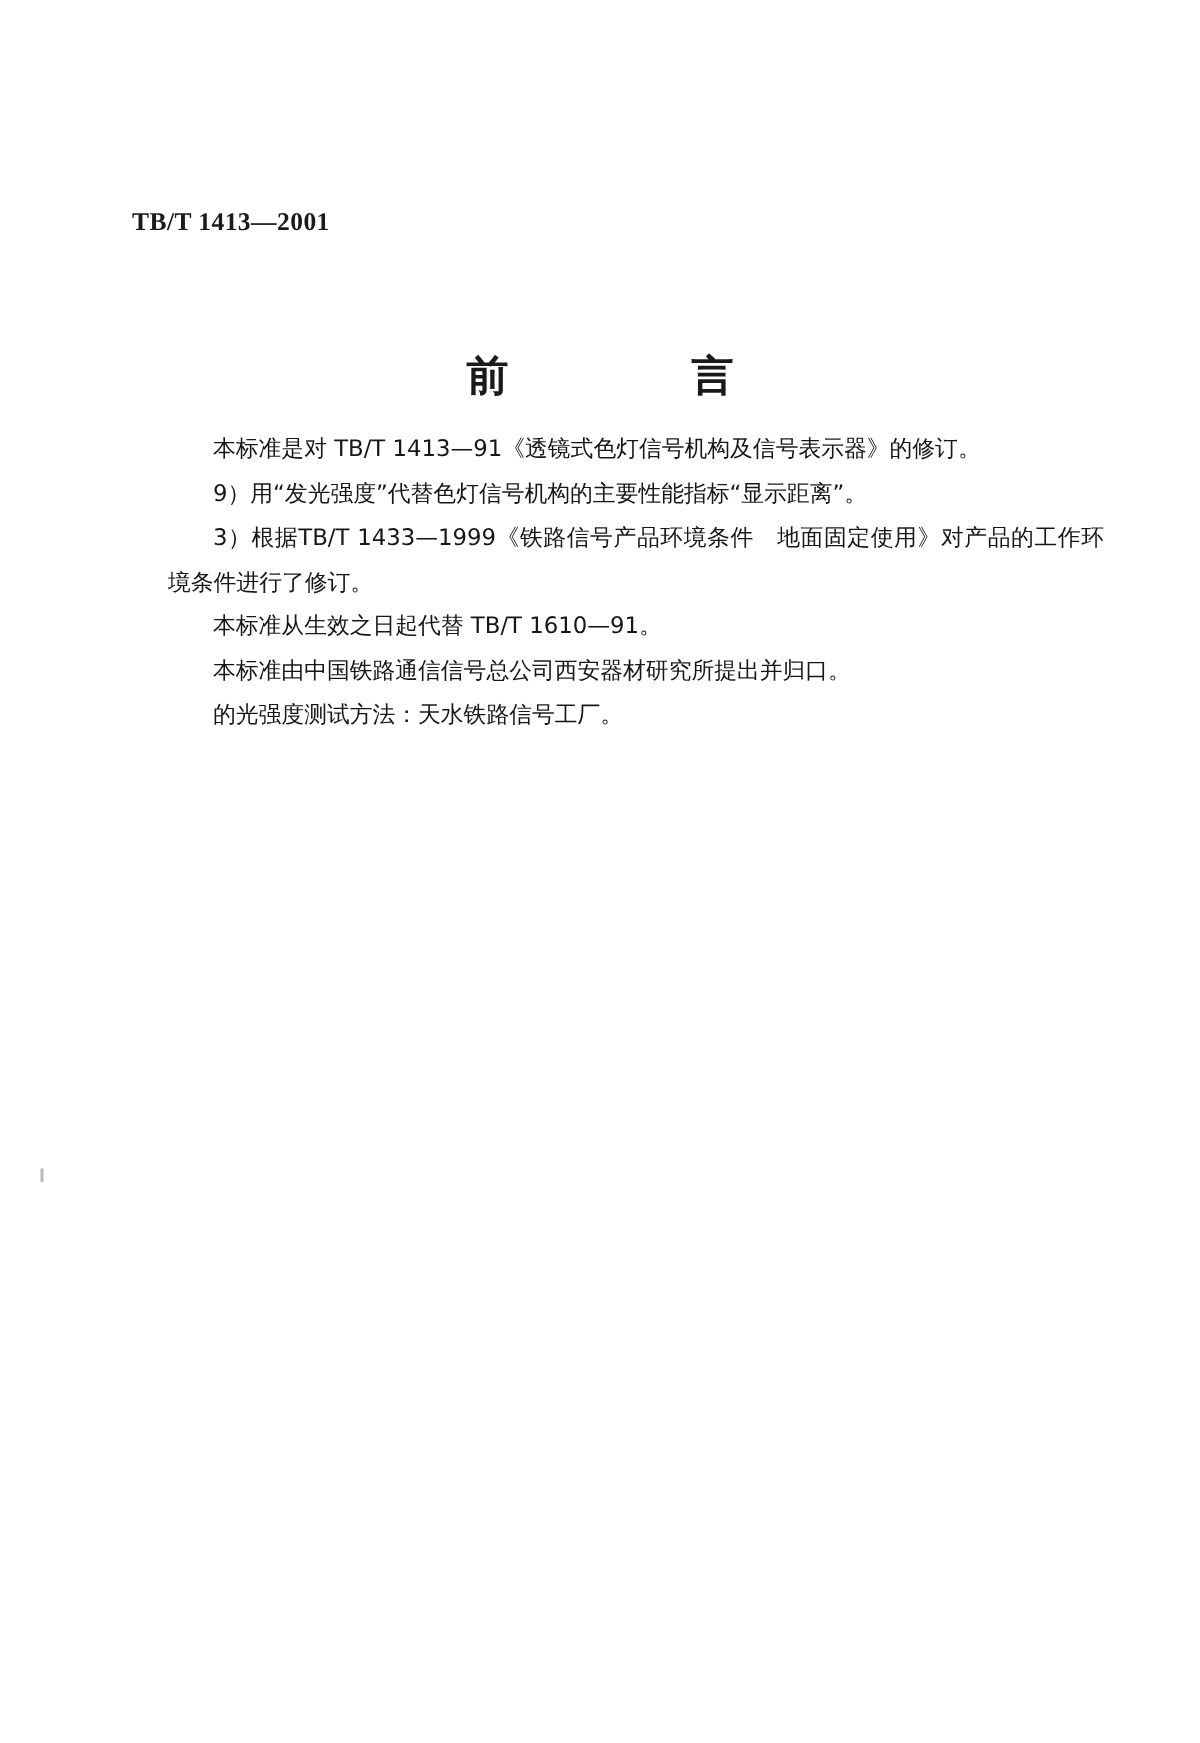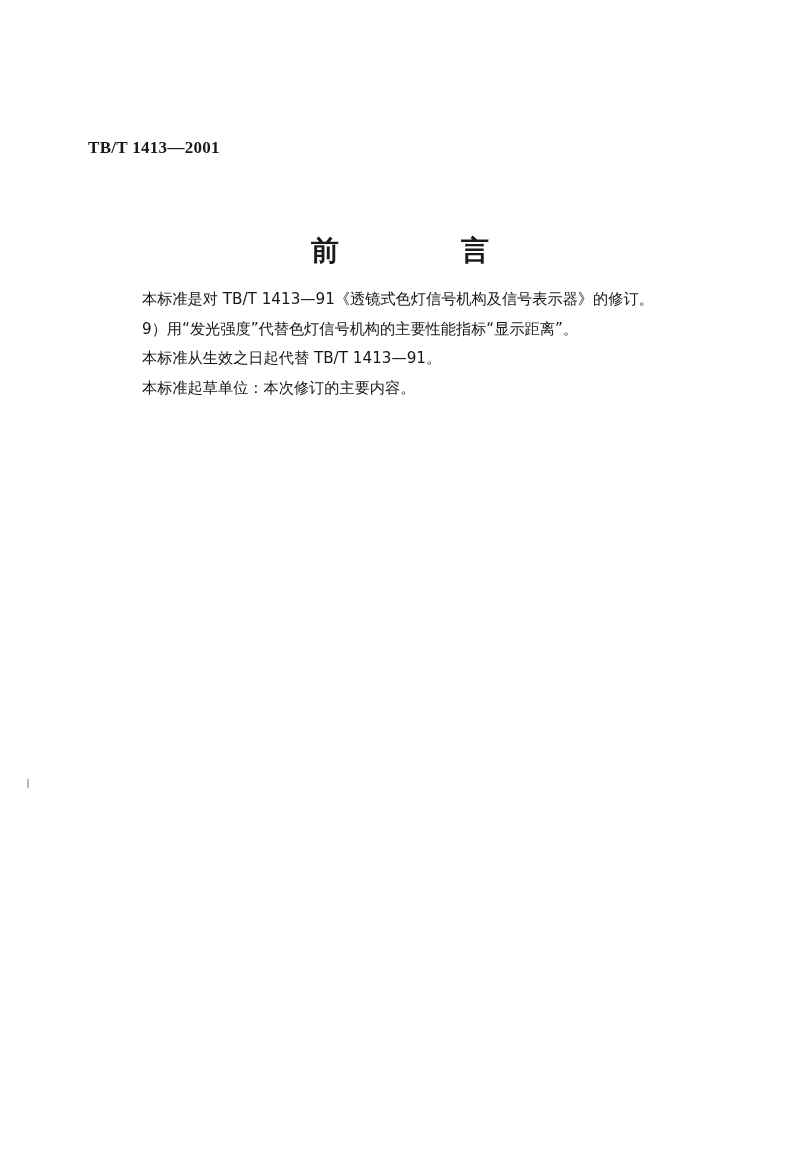--- a/index.html
+++ b/index.html
@@ -80,19 +80,21 @@
 
 <div class="page">
 
   <div class="std-number">TB/T 1413—2001</div>
 
   <div class="doc-title">前　　言</div>
 
   <div class="body-block">
     <p class="para indent">本标准是对 TB/T 1413—91《透镜式色灯信号机构及信号表示器》的修订。</p>
     <p class="para hang">9）用“发光强度”代替色灯信号机构的主要性能指标“显示距离”。</p>
-    <p class="para indent">本标准从生效之日起代替 TB/T 1413—91。</p>
-    <p class="para indent">本标准起草单位：本次修订的主要内容。</p>
+    <p class="para hang">3）根据TB/T 1433—1999《铁路信号产品环境条件　地面固定使用》对产品的工作环境条件进行了修订。</p>
+    <p class="para indent">本标准从生效之日起代替 TB/T 1610—91。</p>
+    <p class="para indent">本标准由中国铁路通信信号总公司西安器材研究所提出并归口。</p>
+    <p class="para indent">的光强度测试方法：天水铁路信号工厂。</p>
   </div>
 
   <div class="mark-left"></div>
 
 </div>
 
 </body></html>

